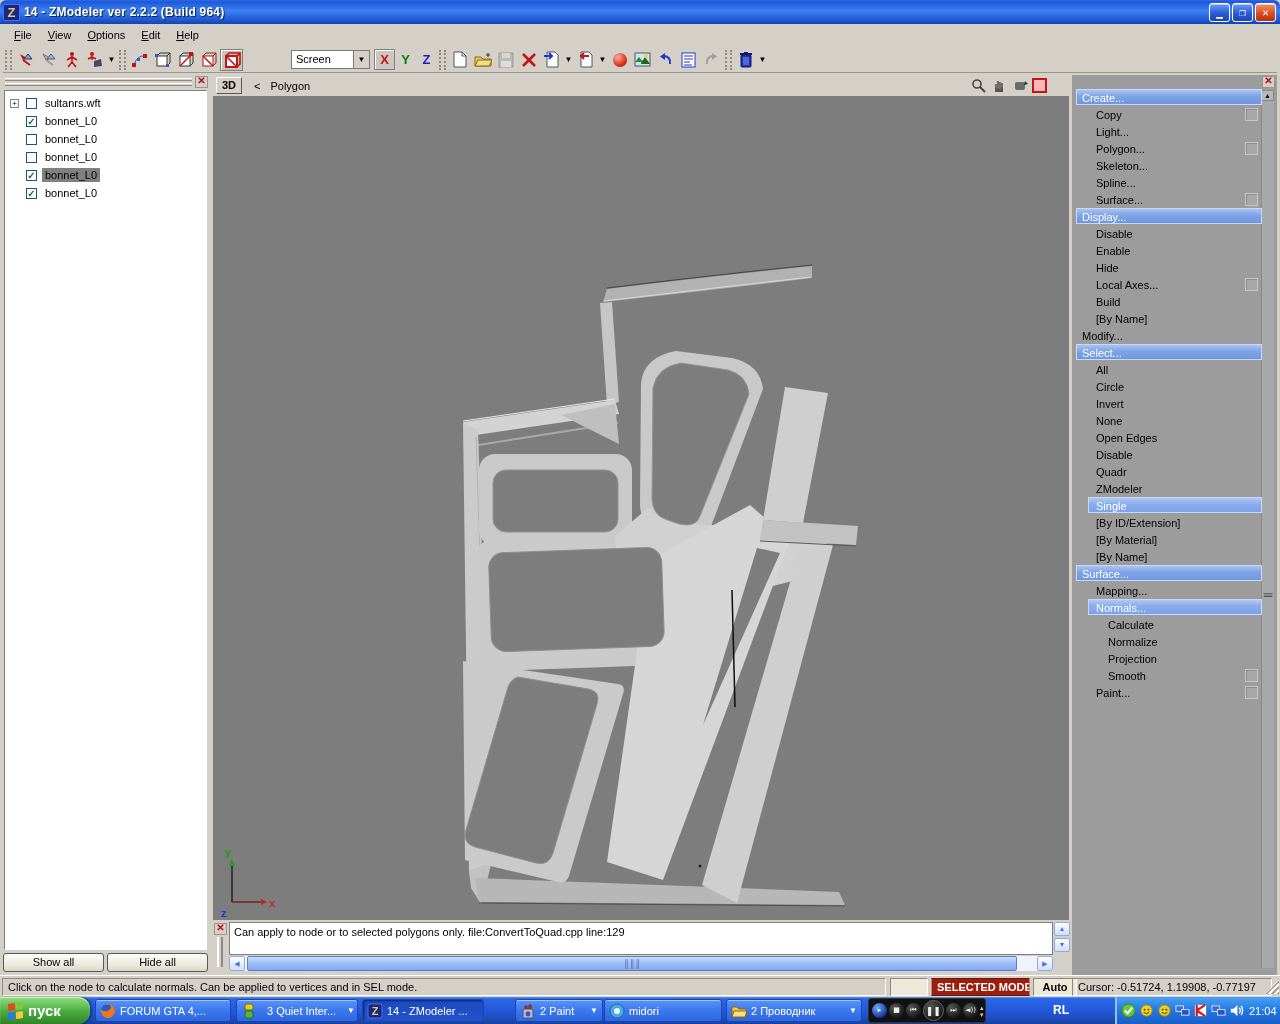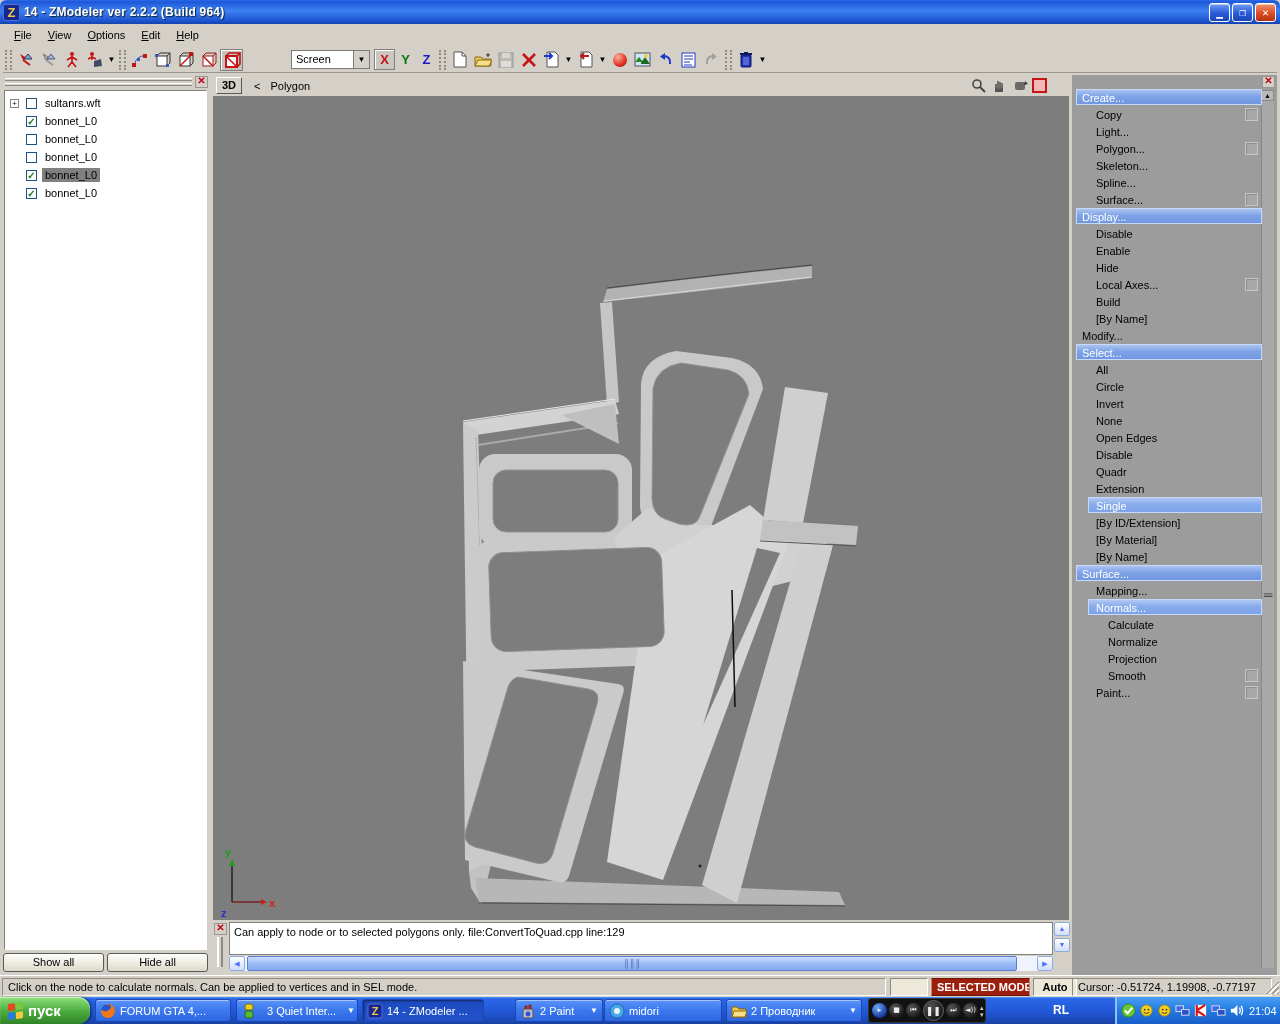--- a/index.html
+++ b/index.html
@@ -552,21 +552,21 @@
       <div class="mrow item">
           <div class="txt">Open Edges</div>
         </div>
       <div class="mrow item">
           <div class="txt">Disable</div>
         </div>
       <div class="mrow item">
           <div class="txt">Quadr</div>
         </div>
       <div class="mrow item">
-          <div class="txt">Extension</div>
+          <div class="txt">ZModeler</div>
         </div>
       <div class="mrow selected">
           <div class="hbar"></div>
           <div class="txt">Single</div>
         </div>
       <div class="mrow item">
           <div class="txt">[By ID/Extension]</div>
         </div>
       <div class="mrow item">
           <div class="txt">[By Material]</div>

